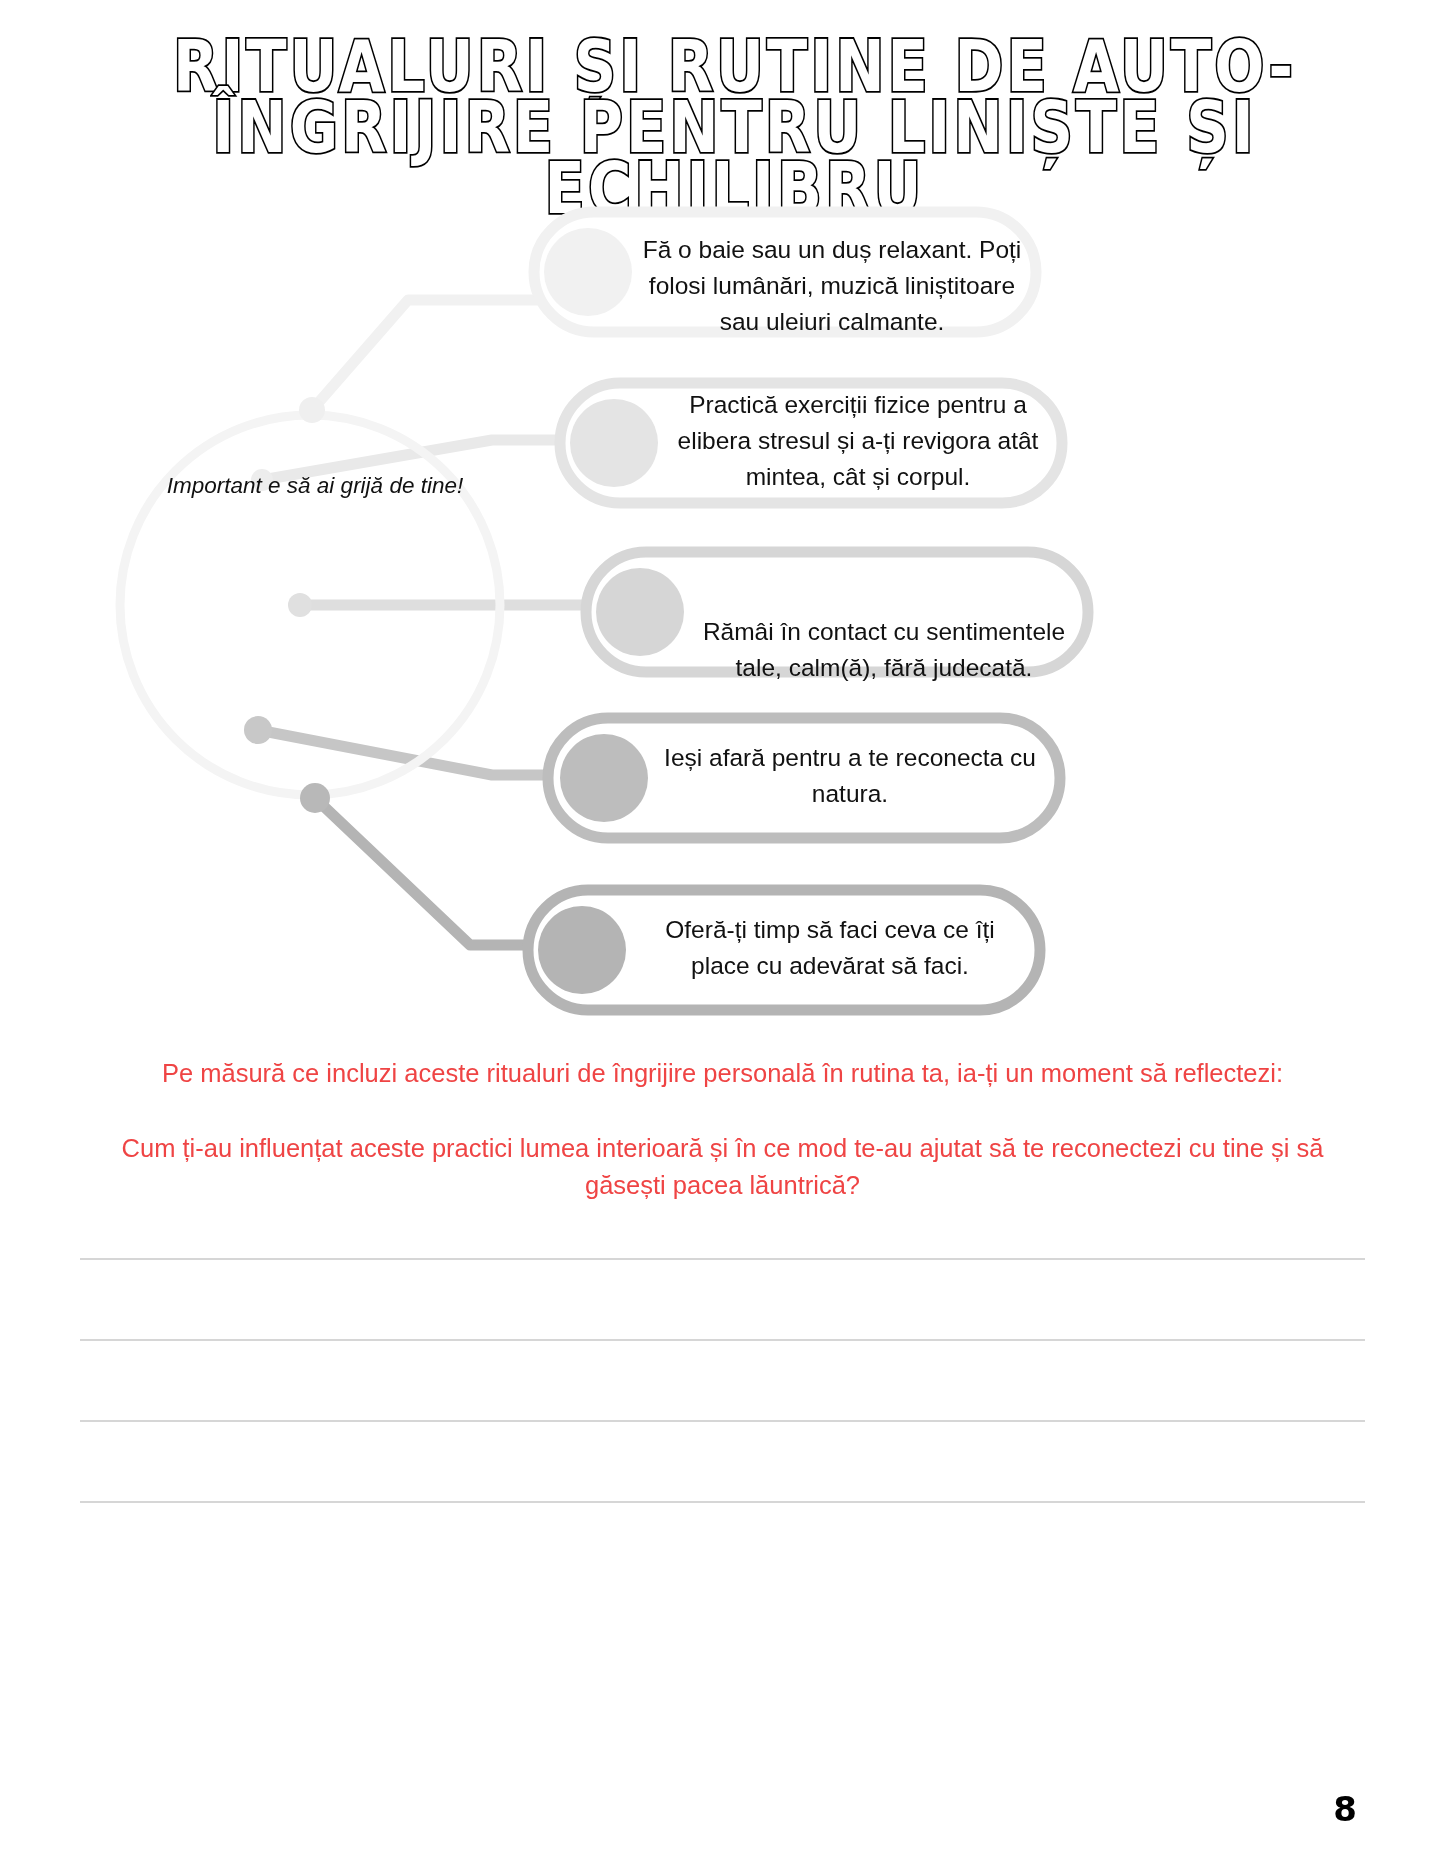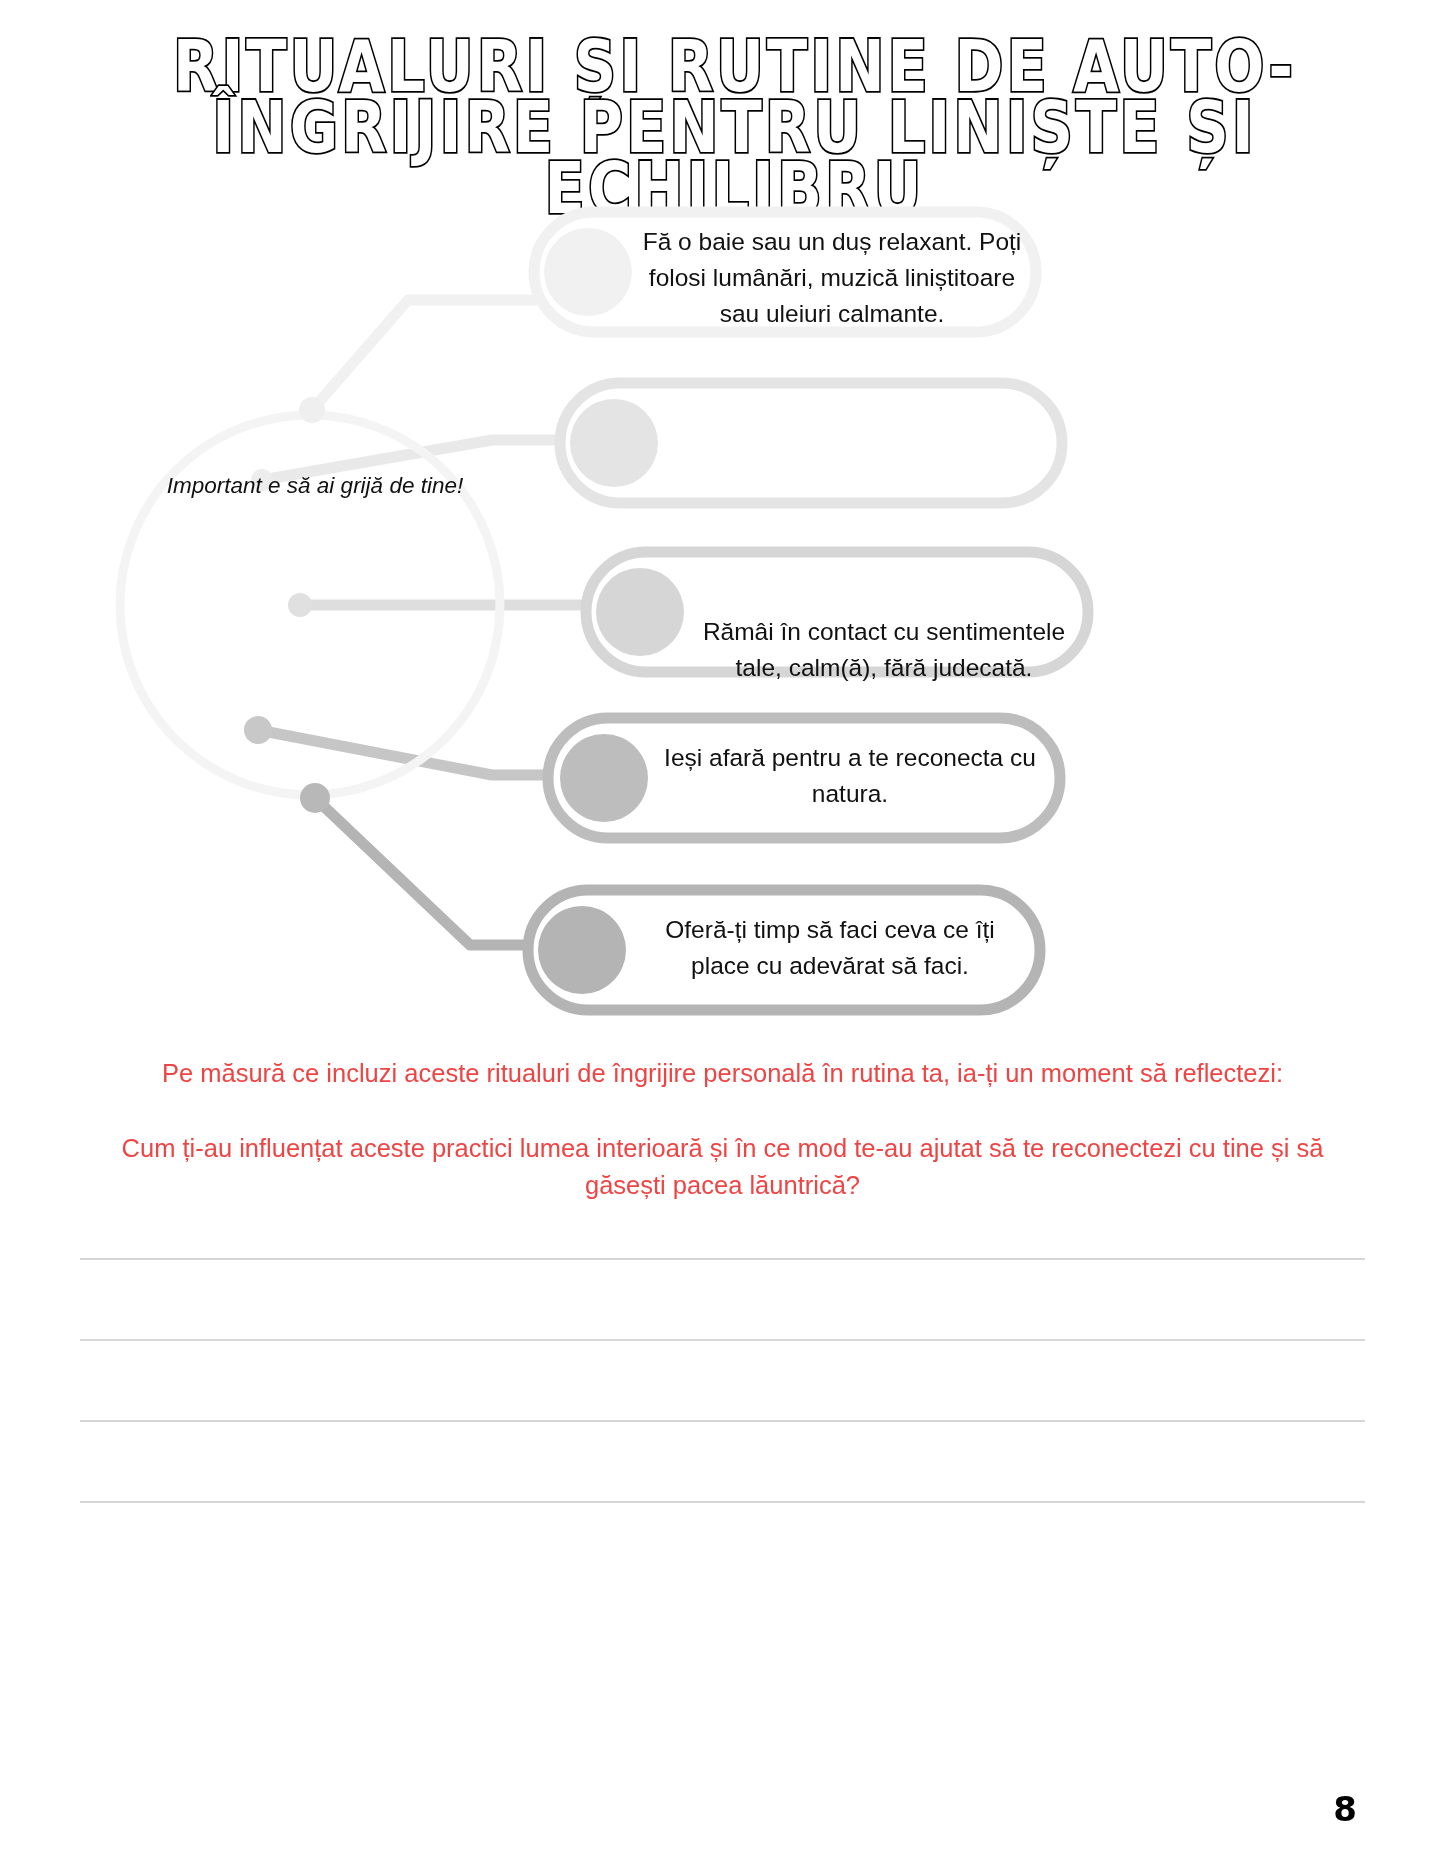--- a/index.html
+++ b/index.html
@@ -170,21 +170,22 @@
     <g>
       <rect x="528" y="700" width="512" height="120" rx="60" ry="60" fill="#ffffff" stroke="#b4b4b4" stroke-width="11"></rect>
       <circle cx="582" cy="760" r="44" fill="#b4b4b4"></circle>
     </g>
   </svg>
 
   <div class="center-text">
     <div class="para1">Important e să ai grijă de tine!</div>
   </div>
 
-  <div class="pill-text" style="left:638px; top:34px;  width:388px;text-align:center;">Fă o baie sau un duș relaxant. Poți folosi lumânări, muzică liniștitoare sau uleiuri calmante.</div>
+  <div class="pill-text" style="left:638px; top:42px;  width:388px;text-align:center;">Fă o baie sau un duș relaxant. Poți folosi lumânări, muzică liniștitoare sau uleiuri calmante.</div>
+  <div class="pill-text" style="left:664px; top:197px; width:388px;">Practică exerciții fizice pentru a elibera stresul și a-ți revigora atât mintea, cât și corpul.</div>
   <div class="pill-text" style="left:690px; top:384px; width:388px;margin-top:40px;">Rămâi în contact cu sentimentele tale, calm(ă), fără judecată.</div>
   <div class="pill-text" style="left:634px; top:722px; width:392px;">Oferă-ți timp să faci ceva ce îți place cu adevărat să faci.</div>
   <div class="pill-text" style="left:654px; top:550px; width:392px;">Ieși afară pentru a te reconecta cu natura.</div>
 </div>
 
 <div class="prompt prompt-1">Pe măsură ce incluzi aceste ritualuri de îngrijire personală în rutina ta, ia-ți un moment să reflectezi:</div>
 <div class="prompt prompt-2">Cum ți-au influențat aceste practici lumea interioară și în ce mod te-au ajutat să te reconectezi cu tine și să găsești pacea lăuntrică?</div>
 
 <div class="lines">
   <div class="rule"></div>

